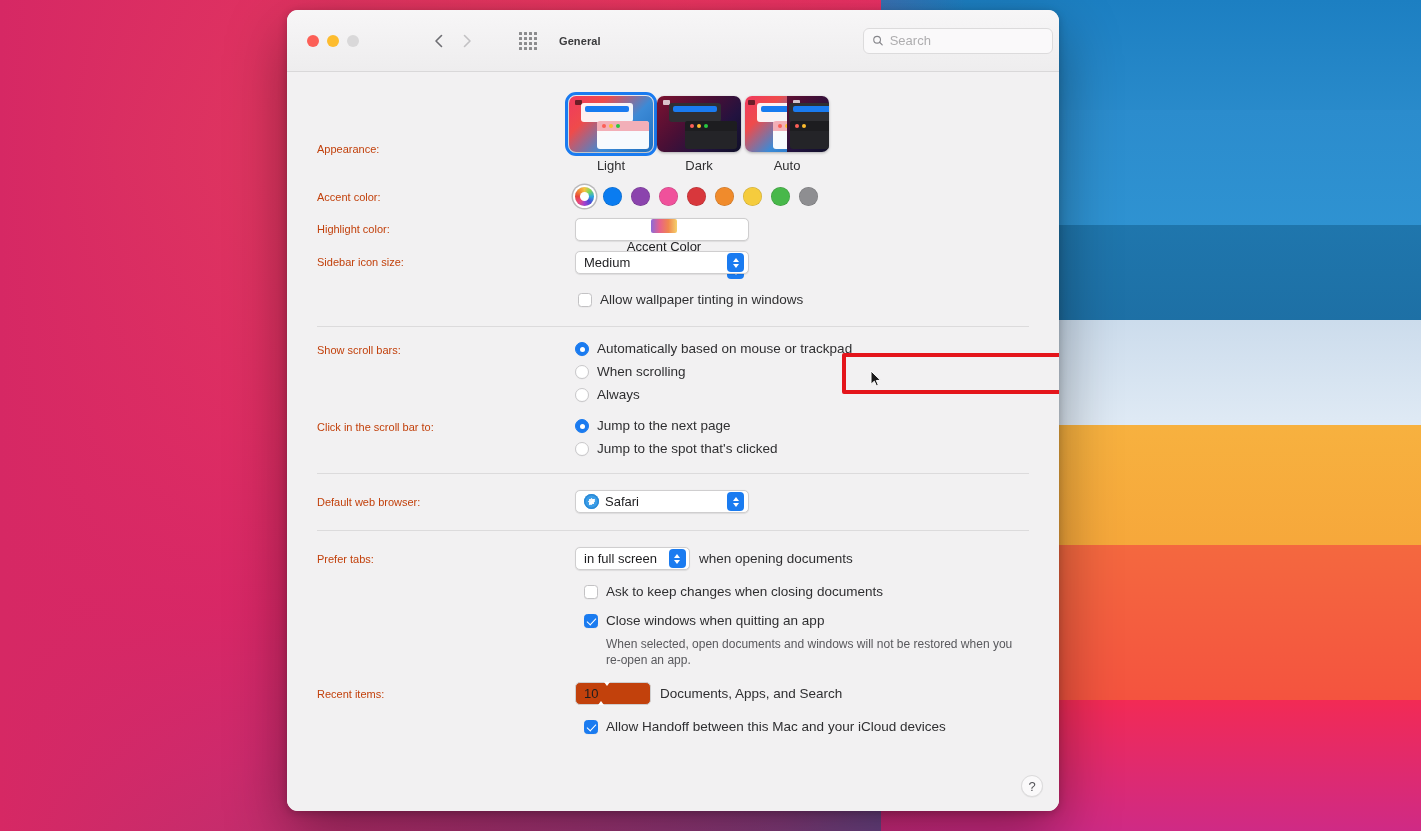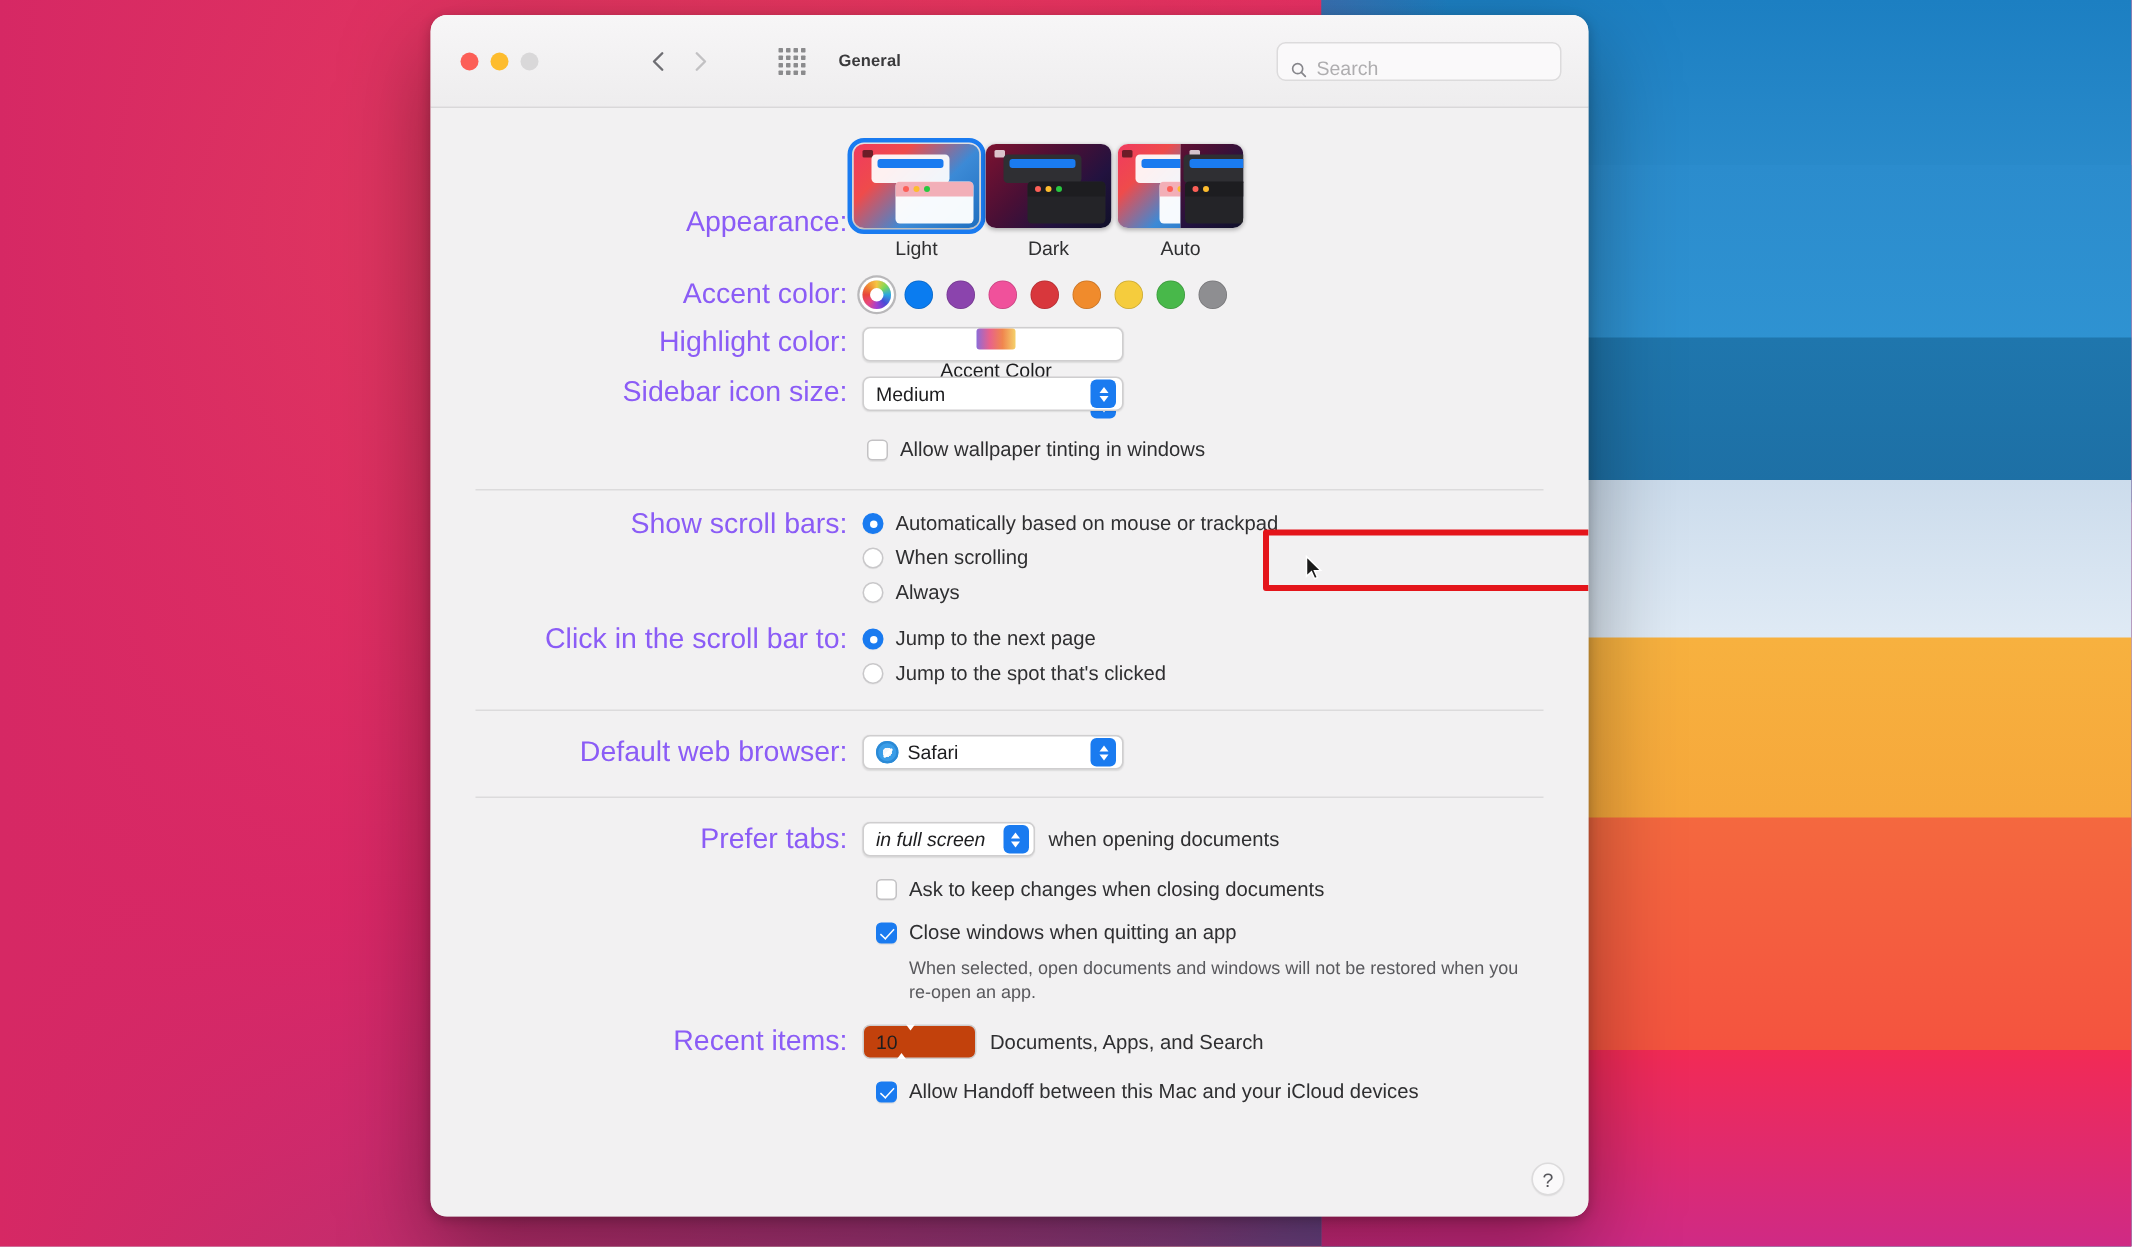--- a/index.html
+++ b/index.html
@@ -74,44 +74,44 @@
     grid-template-columns: repeat(4, 3px);
     grid-template-rows: repeat(4, 3px);
     gap: 2px;
   }
   .grid-icon i { display: block; width: 3px; height: 3px; background: #8b8b8d; border-radius: .5px; }
   #window-title {
     margin-left: 22px;
     font-size: 11px; font-weight: 600; color: #3a3a3c; letter-spacing: .1px;
   }
   #search-field {
-    position: absolute; right: 18px; top: 50%; transform: translateY(-50%);
+    position: absolute; right: 6px; top: 50%; transform: translateY(-50%);
     width: 190px; height: 26px;
     background: #faf9fa;
     border: 1px solid #dcdbdc;
     border-radius: 6px;
-    display: flex; align-items: flex-end; padding: 0 8px; gap: 6px;
+    display: flex; align-items: center; padding: 0 8px; gap: 6px;
   }
   #search-field input {
     border: none; outline: none; background: transparent;
     font-family: inherit; font-size: 13px; color: #3a3a3c; width: 100%;
   }
   #search-field input::placeholder { color: #aeadaf; }
 
   
   #content {
     flex: 1; position: relative;
     padding: 22px 30px 0 30px;
     background: #f2f1f2;
     overflow: hidden;
   }
   .row { display: flex; align-items: flex-start; margin-bottom: 0; }
   .lbl {
-    width: 258px; flex: none; text-align: right; padding-right: 10px;
-    font-size: 19px; color: #8b5cf6; line-height: 18px;
+    width: 258px; flex: none; padding-right: 10px;
+    font-size: 11px; color: #c2410c; line-height: 18px;
   }
   .fields { flex: 1; }
 
   
   #appearance-row { align-items: center; margin-top: 2px; }
   #appearance-row .lbl { padding-top: 28px; }
   .appearance-options { display: flex; gap: 16px; }
   .app-opt { width: 72px; display: flex; flex-direction: column; align-items: center; gap: 6px; }
   .thumb {
     width: 84px; height: 56px; border-radius: 7px; position: relative; overflow: hidden;
@@ -232,21 +232,21 @@
     box-shadow: 0 .5px 1px rgba(0,0,0,.08);
   }
 
   .inline-row { display: flex; align-items: center; gap: 9px; font-size: 13.5px; color: #2f2f31; }
   .hint { font-size: 12px; color: #59595d; line-height: 16px; margin-top: 5px; margin-left: 22px; max-width: 420px; }
   .stepper {
     width: 76px; height: 23px; background: #c2410c; border: .5px solid #cfcecf;
     border-radius: 5px; display: inline-flex; align-items: center;
     padding: 0 3px 0 8px; font-size: 13px; color: #1d1d1f; cursor: pointer;
   }
-  .tabs-popup { height: 23px; padding: 0 3px 0 8px; font-style: italic; }
+  .tabs-popup { height: 23px; padding: 0 3px 0 8px; }
 </style>
 </head>
 <body>
 
 <div id="desktop">
   <div class="wp-layer wp-base"></div>
   <div class="wp-layer wp-right">
     <div class="band b1"></div>
     <div class="band b2"></div>
     <div class="band b3"></div>

